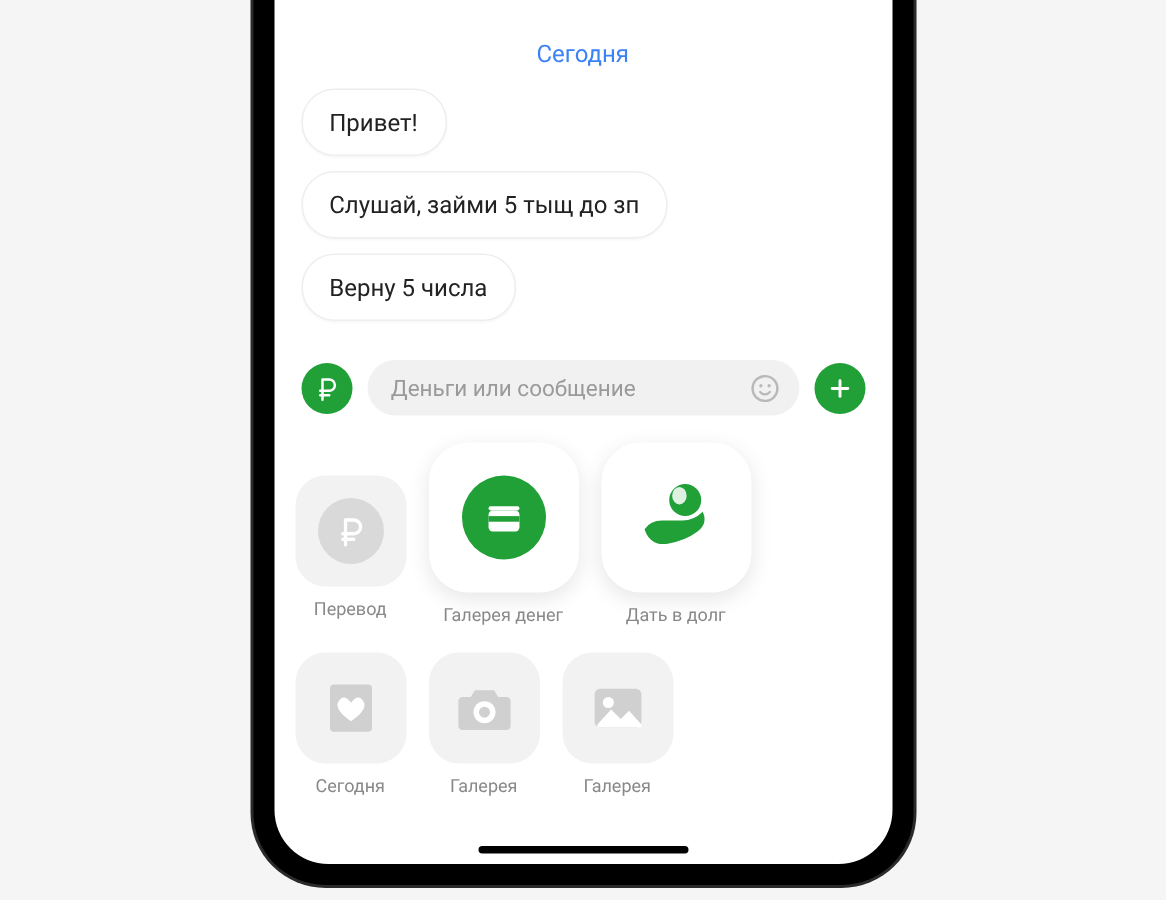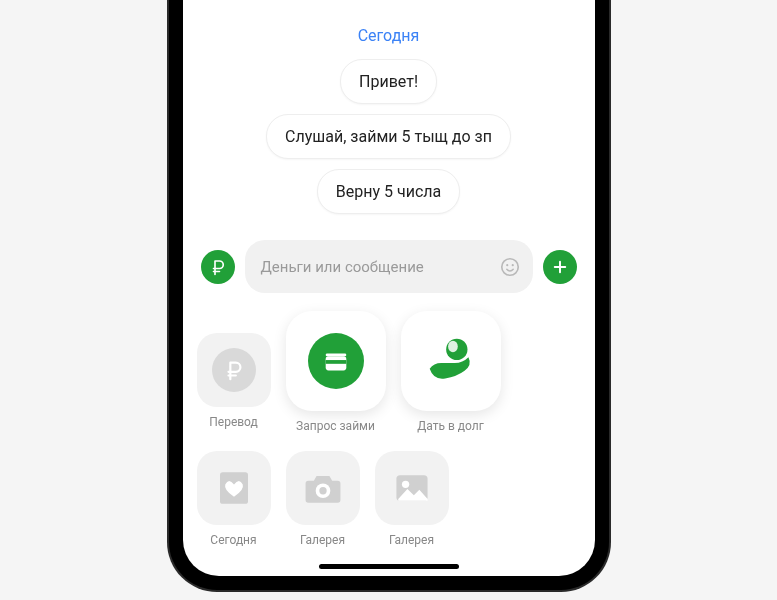--- a/index.html
+++ b/index.html
@@ -44,42 +44,42 @@
       display: inline-block;
       background: #fff;
       border: 1px solid #eee;
       border-radius: 22px;
       padding: 12px 18px;
       margin-bottom: 10px;
       font-size: 16px;
       color: #222;
       box-shadow: 0 1px 2px rgba(0,0,0,0.04);
     }
-    .msg-row { display: flex; justify-content: center; }
+    .msg-row { display: flex; }
     .input-row {
       display: flex;
       align-items: center;
       gap: 10px;
       padding: 16px 18px 14px 18px;
     }
     .circle-btn {
       width: 34px;
       height: 34px;
       border-radius: 50%;
       background: #21a038;
       display: flex;
       align-items: center;
       justify-content: center;
       flex-shrink: 0;
       cursor: pointer;
     }
     .circle-btn svg { display: block; }
     .input-pill {
       flex: 1;
-      height: 53px;
+      height: 37px;
       background: #f1f1f1;
       border-radius: 20px;
       display: flex;
       align-items: center;
       padding: 0 12px 0 16px;
       gap: 8px;
     }
     .input-text {
       flex: 1;
       color: #9a9a9a;
@@ -206,21 +206,21 @@
         <div class="action-item">
           <div class="tile tile-lg">
             <div class="green-circle">
               <svg width="30" height="30" viewBox="0 0 32 32" fill="none">
                 <rect x="5" y="11" width="22" height="15" rx="3" fill="#fff"></rect>
                 <rect x="5" y="15" width="22" height="4" fill="#21a038"></rect>
                 <rect x="5" y="8" width="22" height="3" rx="1.5" fill="#fff"></rect>
               </svg>
             </div>
           </div>
-          <div class="action-label">Запрос займи</div>
+          <div class="action-label">Галерея денег</div>
         </div>
 
         <div class="action-item">
           <div class="tile tile-lg">
             <svg width="62" height="62" viewBox="0 0 64 64">
               <circle cx="38" cy="20" r="11" fill="#21a038"></circle>
               <ellipse cx="34" cy="17" rx="5" ry="6" fill="#fff" opacity="0.85"></ellipse>
               <path d="M10 40 q4 -6 12 -6 h14 q8 0 14 -6 q4 8 -4 14 q-8 6 -20 8 q-12 2 -16 -10z" fill="#21a038"></path>
             </svg>
           </div>

